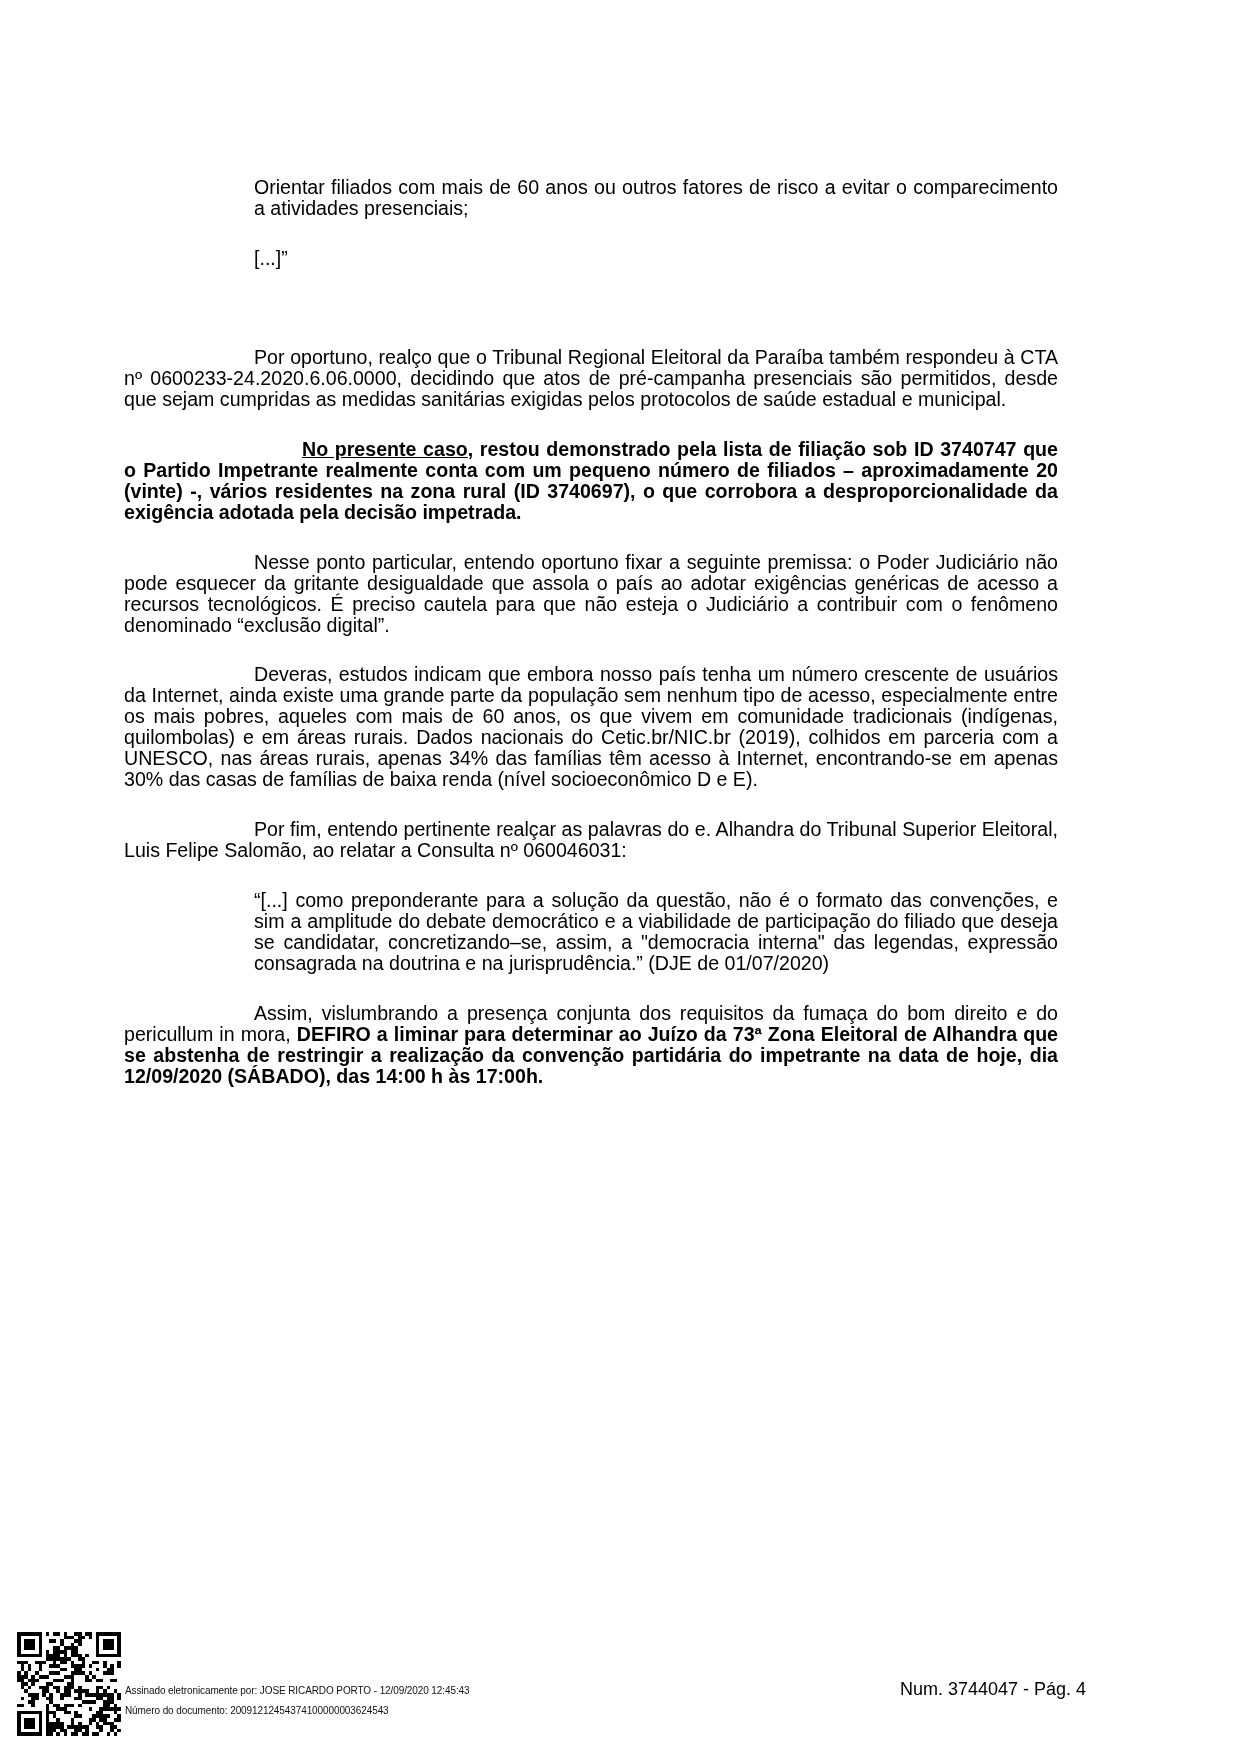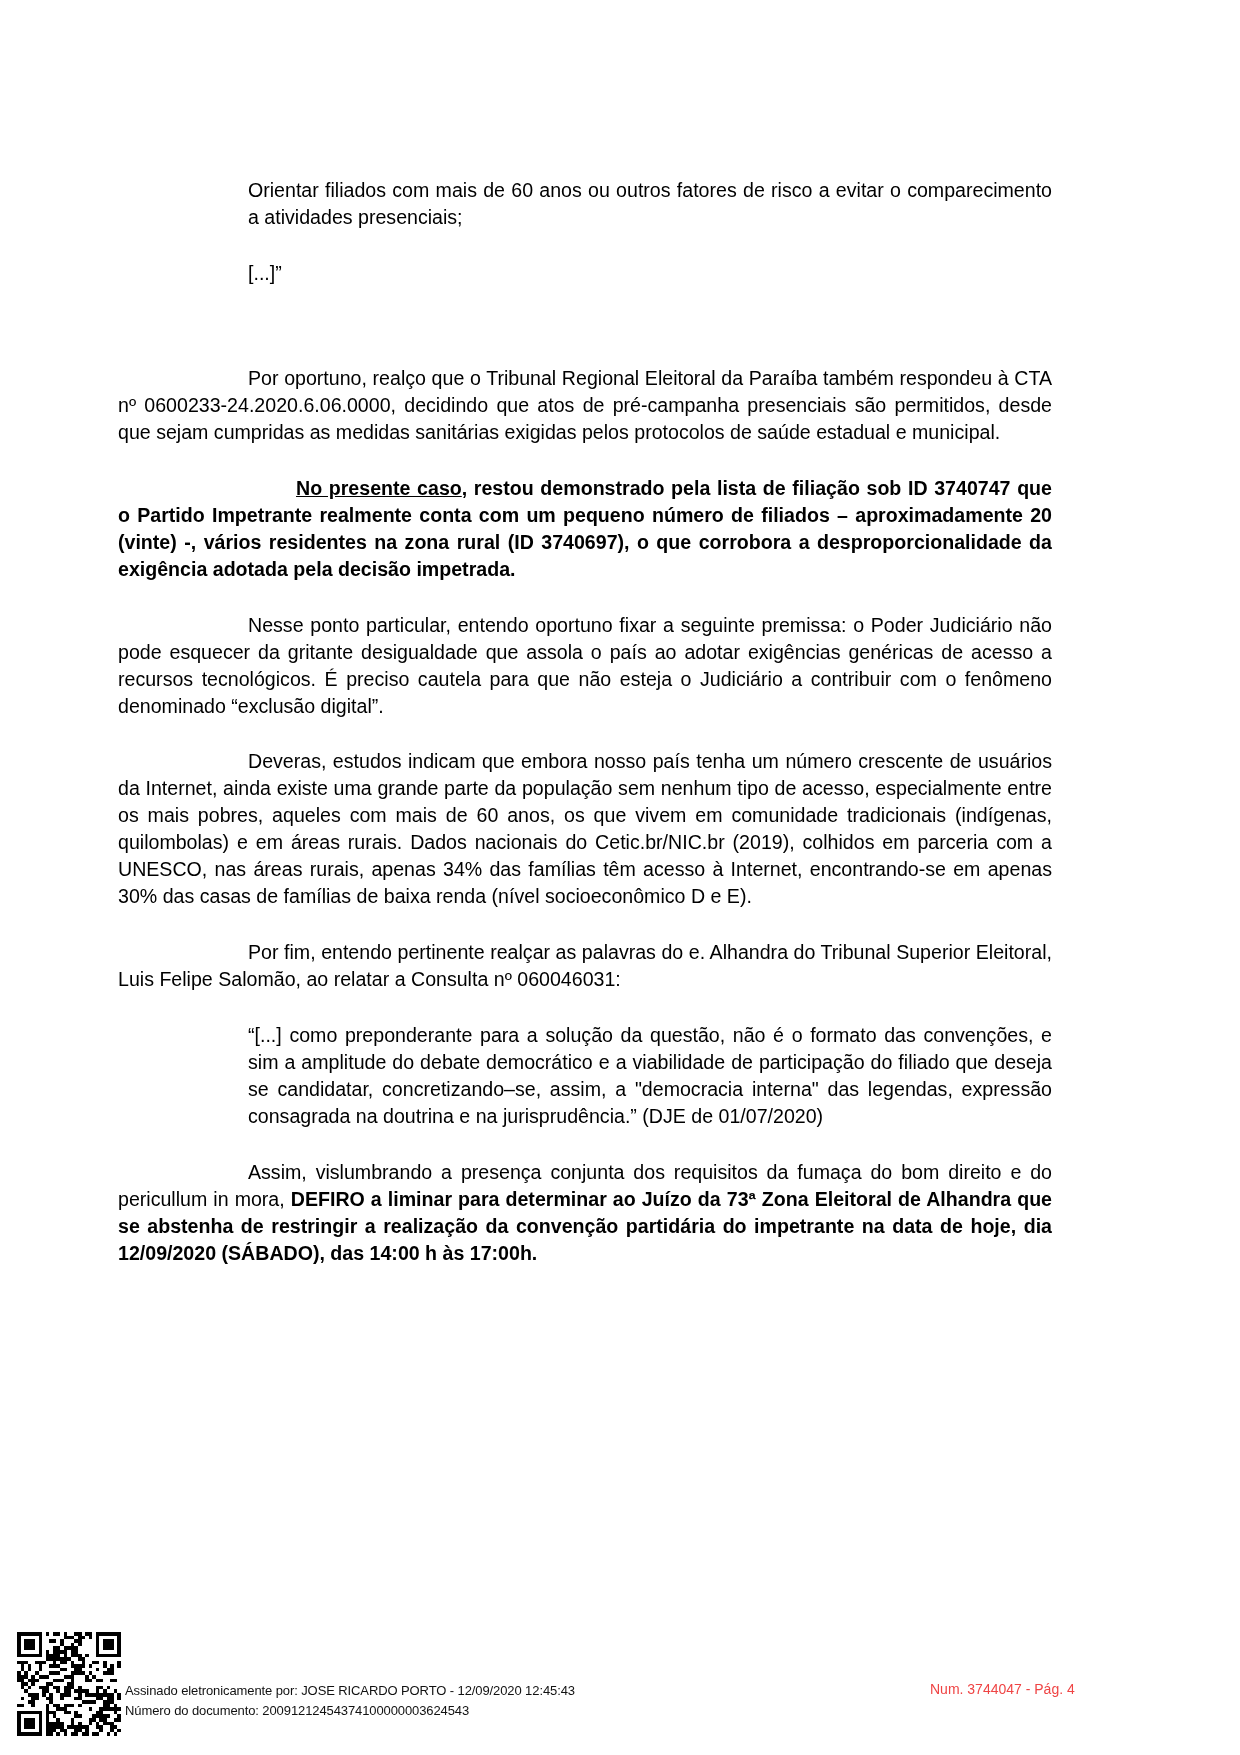--- a/index.html
+++ b/index.html
@@ -17,24 +17,24 @@
     }
     .page {
       position: absolute;
       left: 0;
       top: 0;
       width: 1240px;
       height: 1755px;
     }
     .body-text {
       position: absolute;
-      left: 118px;
+      left: 124px;
       width: 934px;
       font-size: 19.6px;
-      line-height: 27px;
+      line-height: 21px;
       text-align: justify;
     }
     .body-text p {
       margin: 0 0 28.7px 0;
       text-indent: 130px;
     }
     .body-text p.quote {
       margin-left: 130px;
       text-indent: 0;
     }
@@ -53,36 +53,36 @@
       position: absolute;
       left: 17px;
       top: 1632px;
       width: 104px;
       height: 104px;
     }
     .footer-info {
       position: absolute;
       left: 125px;
       top: 1681px;
-      font-size: 13px;
+      font-size: 10px;
       line-height: 20px;
       color: #111111;
       white-space: nowrap;
       letter-spacing: -0.1px;
     }
     .footer-info div {
       height: 20px;
     }
     .page-num {
       position: absolute;
-      left: 930px;
+      left: 900px;
       top: 1678px;
-      font-size: 14px;
+      font-size: 18px;
       line-height: 22px;
-      color: #ef4444;
+      color: #000000;
       white-space: nowrap;
     }
   </style>
 </head>
 <body>
 
 <div class="page">
 
   <div class="body-text" style="top: 177px;">
     <p class="quote">Orientar filiados com mais de 60 anos ou outros fatores de risco a evitar o comparecimento a atividades presenciais;</p>

